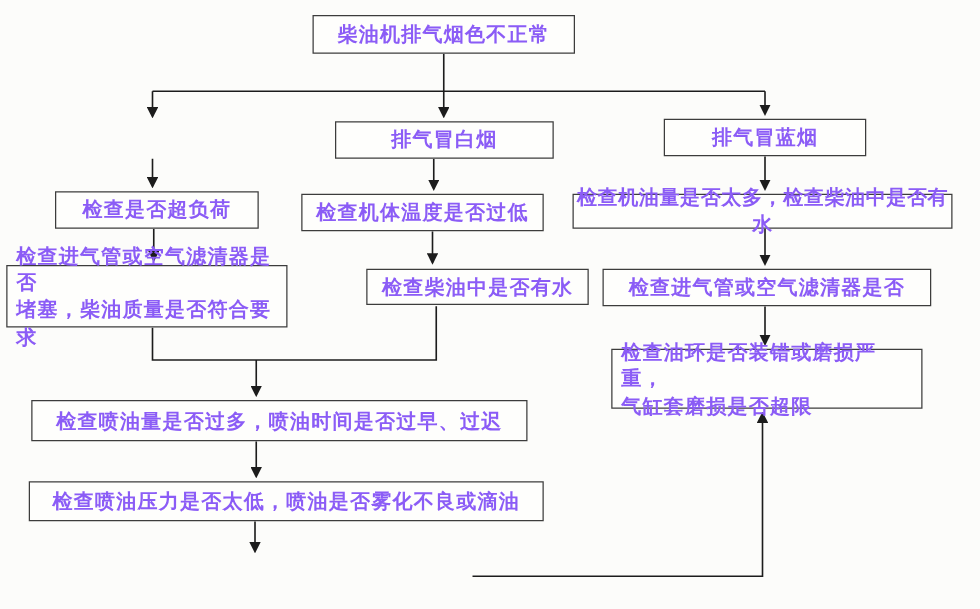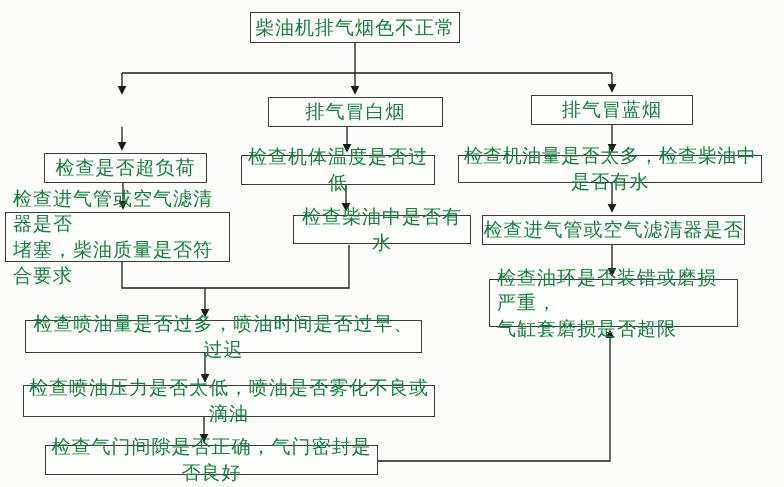--- a/index.html
+++ b/index.html
@@ -15,23 +15,23 @@
     position: absolute;
     left: 0; top: 0;
     width: 784px; height: 487px;
     pointer-events: none;
   }
   .node {
     position: absolute;
     box-sizing: border-box;
     background: #fefefc;
     border: 1.4px solid #3c3c3c;
-    color: #15803d;
-    font-weight: normal;
-    font-size: 19px;
+    color: #8b5cf6;
+    font-weight: bold;
+    font-size: 16px;
     letter-spacing: 1px;
     display: flex;
     align-items: center;
     justify-content: center;
     text-align: center;
     white-space: pre-line;
     line-height: 1.35;
   }
   .node.left {
     justify-content: flex-start;
@@ -99,15 +99,14 @@
 
   <div class="node" style="left:482px; top:215px; width:263px; height:30px;">检查进气管或空气滤清器是否</div>
 
   <div class="node left" style="left:489px; top:279px; width:249px; height:48px;">检查油环是否装错或磨损严重，
 气缸套磨损是否超限</div>
 
   <div class="node" style="left:25px;  top:320px; width:397px; height:33px;">检查喷油量是否过多，喷油时间是否过早、过迟</div>
 
   <div class="node" style="left:23px;  top:385px; width:412px; height:32px;">检查喷油压力是否太低，喷油是否雾化不良或滴油</div>
 
-  <div class="node" style="left:45px;  top:445px; width:333px; height:30px;">检查气门间隙是否正确，气门密封是否良好</div>
 
 </div>
 
 </body></html>

